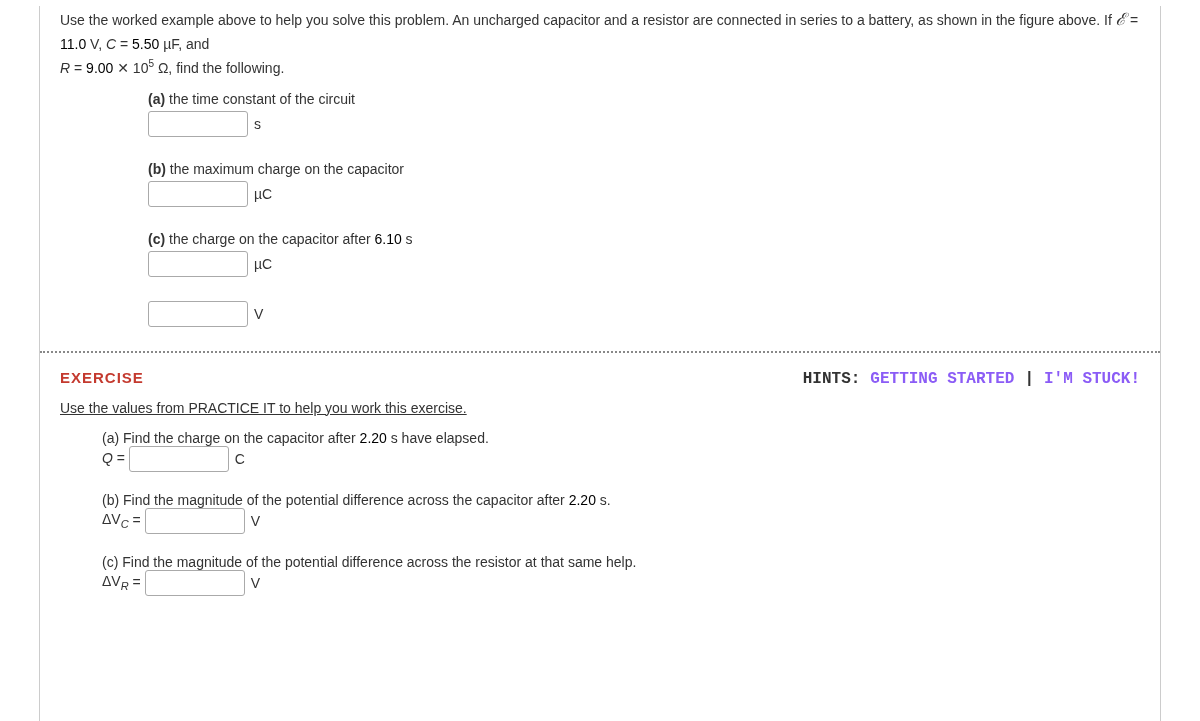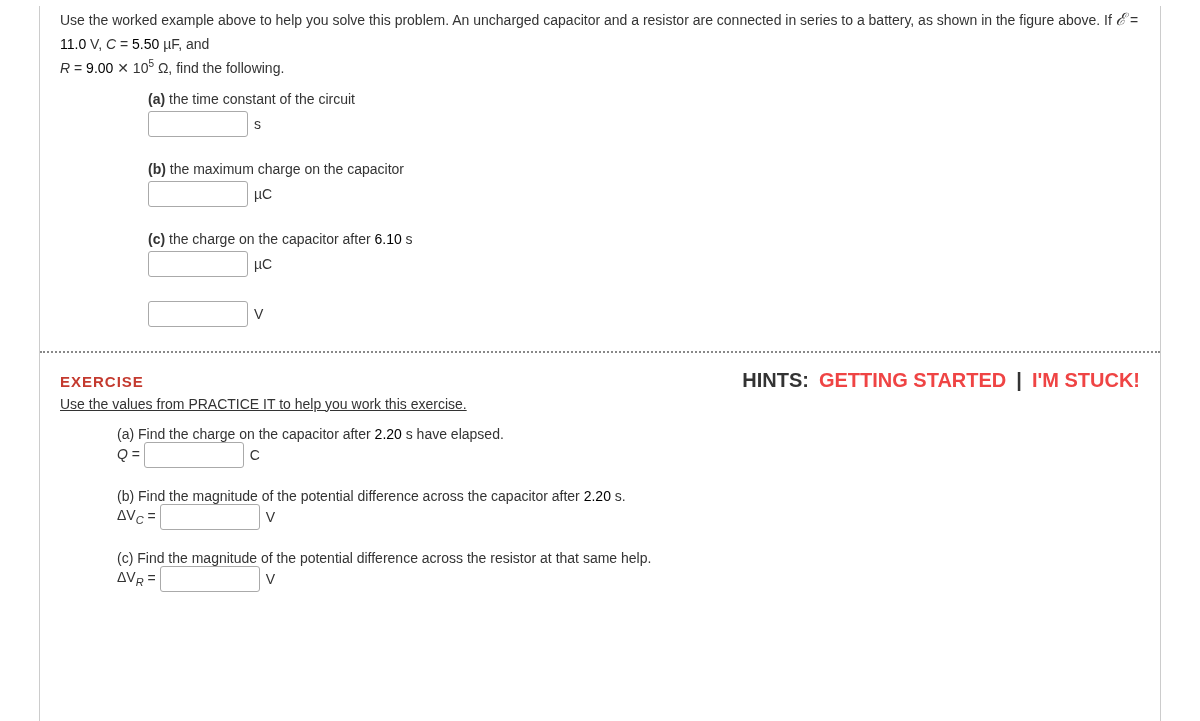--- a/index.html
+++ b/index.html
@@ -63,55 +63,55 @@
   }
   .dotted-divider {
     border: none;
     border-top: 2px dotted #888;
     margin: 8px -20px 16px -20px;
   }
   .exercise-header {
     display: flex;
     align-items: baseline;
     justify-content: space-between;
-    margin-bottom: 4px;
+    margin-bottom: 12px;
     gap: 8px;
   }
   .exercise-title {
     font-weight: bold;
     letter-spacing: 1px;
     color: #c43a2f;
     font-size: 15px;
   }
   .hints-row {
-    font-family: Liberation Sans, sans-serif;
-    font-size: 20px;
+    font-family: Liberation Mono, monospace;
+    font-size: 16px;
     display: flex;
     gap: 10px;
     align-items: baseline;
   }
   .hints-label {
     font-weight: bold;
     color: #333;
   }
   .hint-link {
-    color: #ef4444;
+    color: #8b5cf6;
     font-weight: bold;
     cursor: pointer;
   }
   .pipe {
     color: #333;
     font-weight: bold;
   }
   .exercise-intro {
     margin-bottom: 14px;
     text-decoration: underline;
   }
   .ex-part {
-    margin-left: 57px;
+    margin-left: 42px;
     margin-bottom: 20px;
   }
   .epsilon {
     font-family: 'Times New Roman', serif;
     font-style: italic;
     font-size: 17px;
   }
 </style>
 </head>
 <body>

